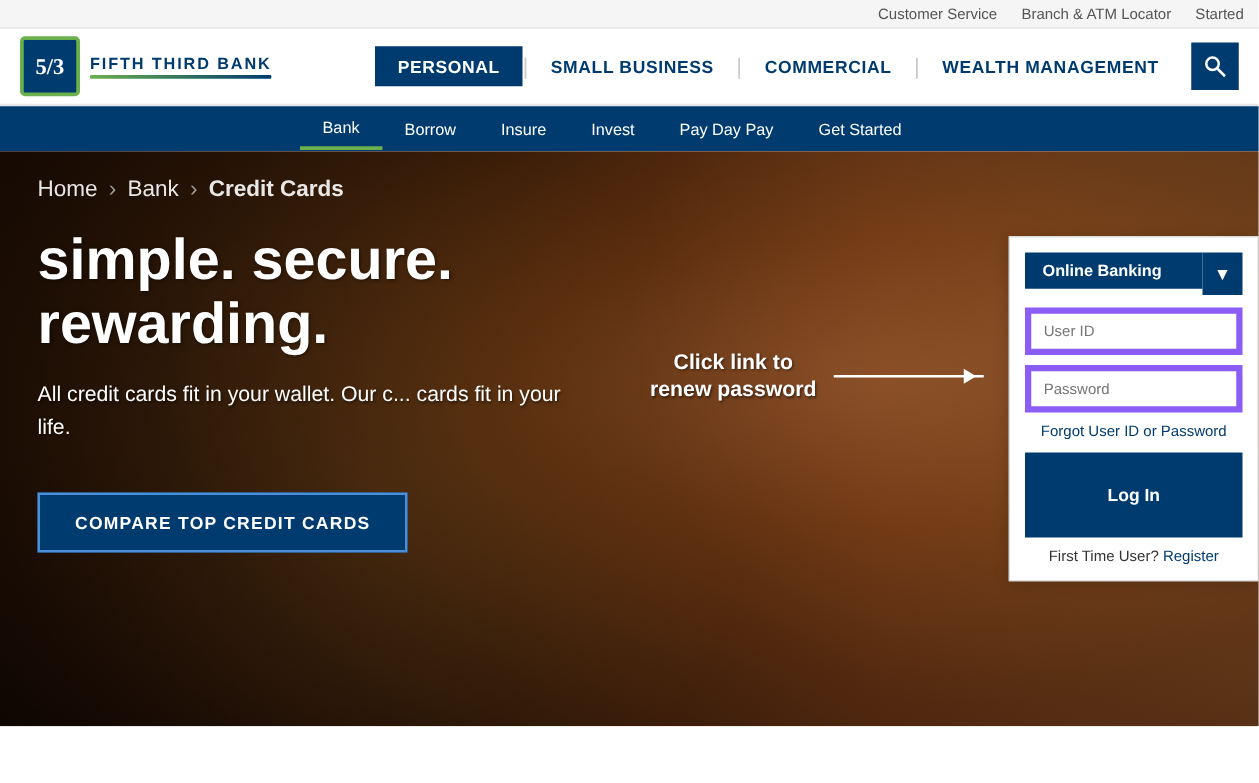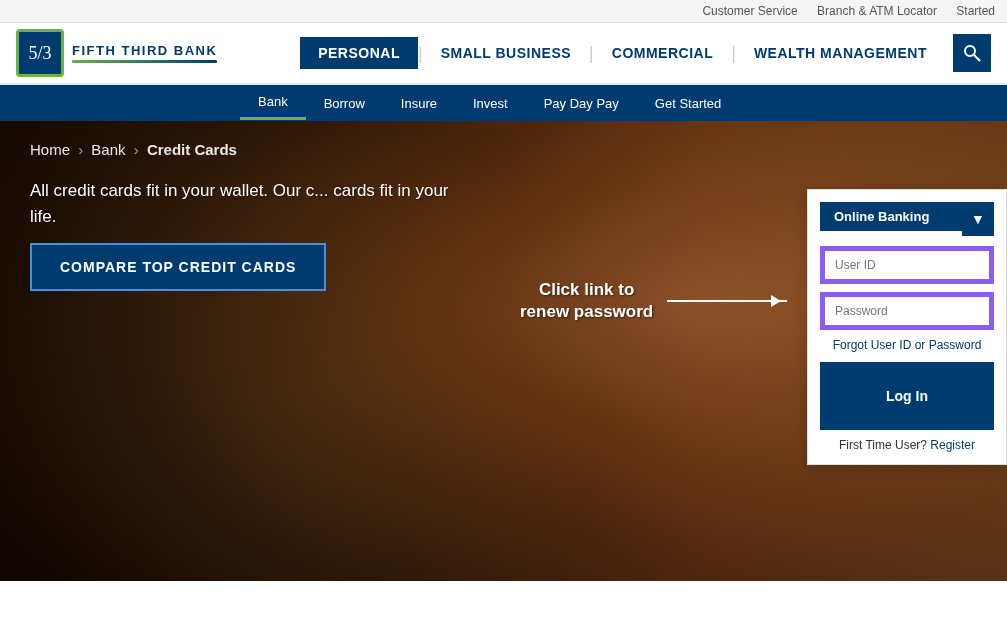--- a/index.html
+++ b/index.html
@@ -42,21 +42,21 @@
       border-radius: 4px;
       display: flex;
       align-items: center;
       justify-content: center;
       margin-right: 8px;
       position: relative;
     }
     .logo-icon-inner {
       color: white;
       font-size: 18px;
-      font-weight: normal;
+      font-weight: bold;
       font-family: serif;
       line-height: 1;
     }
     .logo-text {
       display: flex;
       flex-direction: column;
     }
     .logo-name {
       color: #003b6f;
       font-size: 13px;
@@ -164,42 +164,42 @@
     .hero-content {
       position: absolute;
       inset: 0;
       z-index: 2;
       padding: 20px 30px;
     }
 
     
     .breadcrumb {
       color: #fff;
-      font-size: 15px;
+      font-size: 18px;
       margin-bottom: 20px;
       opacity: 0.9;
     }
     .breadcrumb a { color: #fff; text-decoration: none; }
     .breadcrumb span { margin: 0 4px; color: #aaa; }
 
     
     .hero-headline {
       color: #fff;
       font-size: 46px;
       font-weight: bold;
       margin-bottom: 20px;
       max-width: 520px;
       line-height: 1.1;
       text-shadow: 1px 1px 3px rgba(0,0,0,0.5);
     }
     .hero-subtext {
       color: #fff;
       font-size: 17px;
       max-width: 420px;
-      margin-bottom: 14px;
+      margin-bottom: 40px;
       line-height: 1.5;
       text-shadow: 1px 1px 2px rgba(0,0,0,0.5);
     }
     .compare-btn {
       background: #003b6f;
       border: 2px solid #4a90d9;
       color: #fff;
       padding: 14px 28px;
       font-size: 14px;
       font-weight: bold;
@@ -372,20 +372,21 @@
     
     <div class="breadcrumb">
       <a href="#">Home</a>
       <span> › </span>
       <a href="#">Bank</a>
       <span> › </span>
       <strong>Credit Cards</strong>
     </div>
 
     
+    <div class="hero-headline">simple. secure. rewarding.</div>
 
     
     <div class="hero-subtext">All credit cards fit in your wallet. Our c... cards fit in your life.</div>
 
     
     <button class="compare-btn">COMPARE TOP CREDIT CARDS</button>
 
     
     <div class="annotation">
       <div class="annotation-text">Click link to<br>renew password</div>

